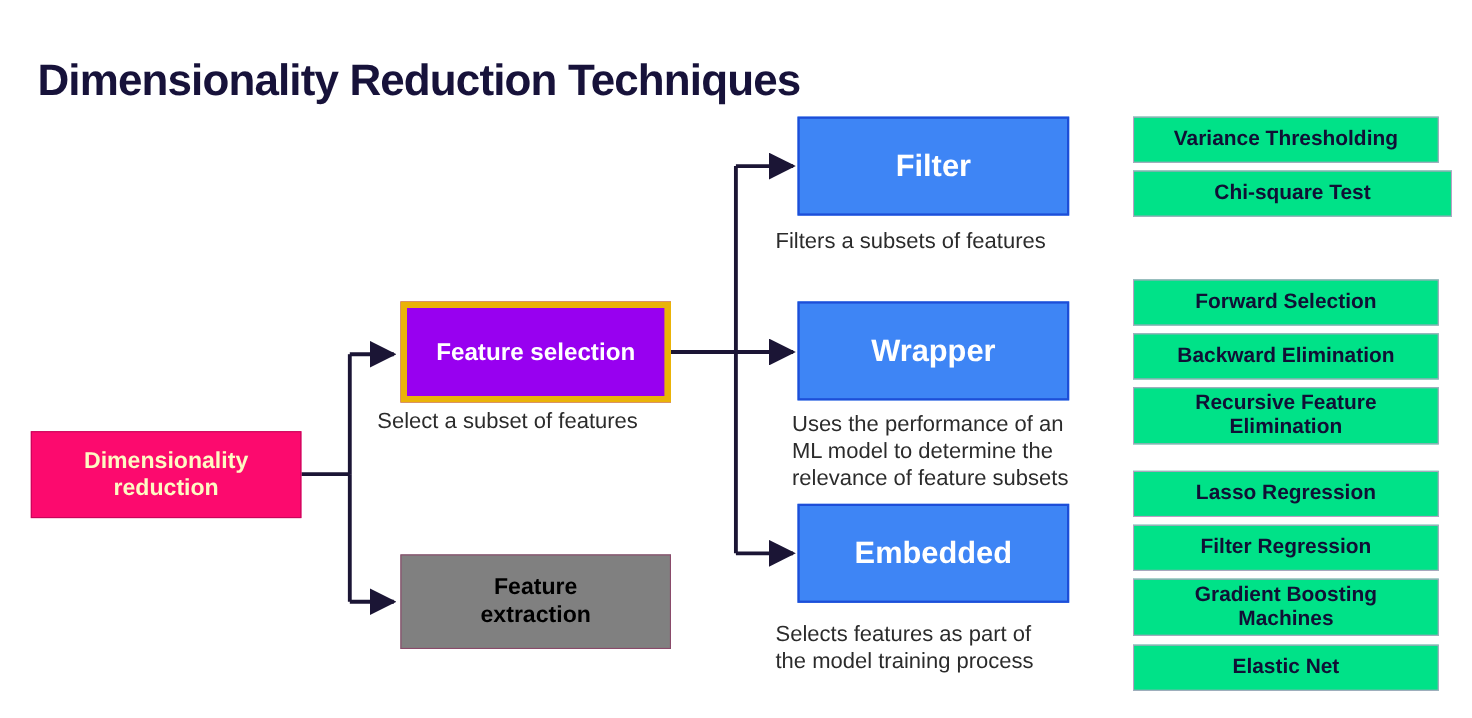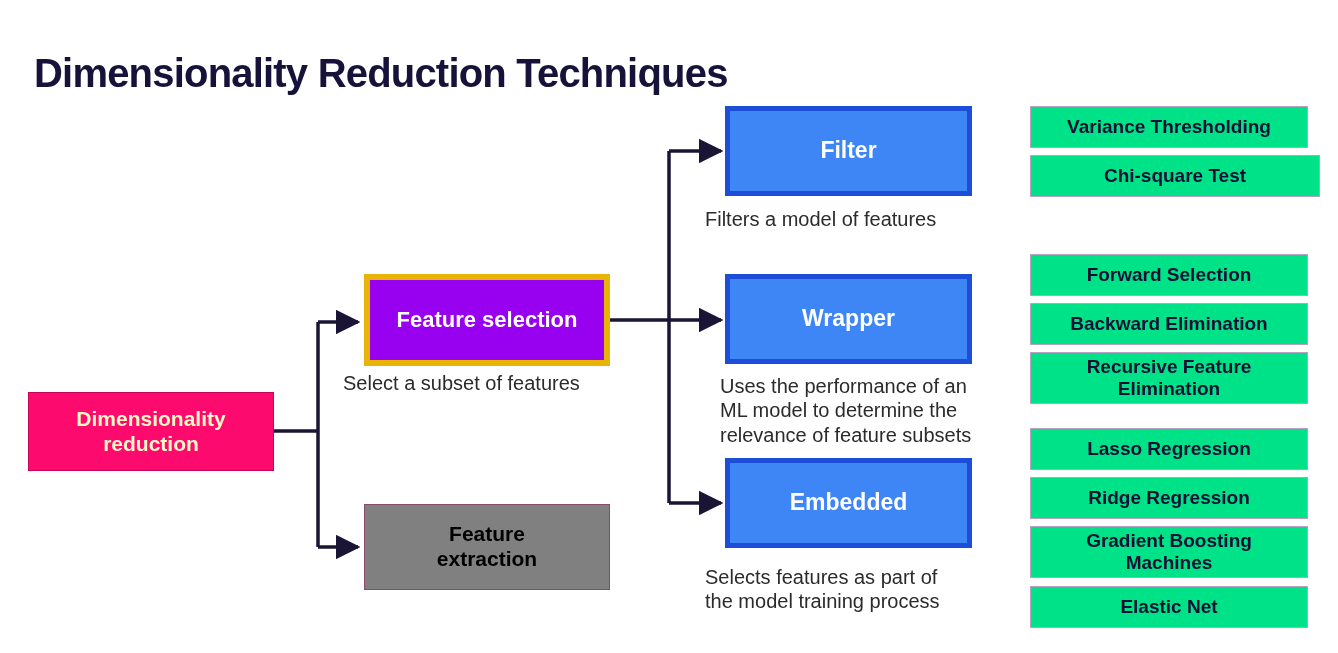--- a/index.html
+++ b/index.html
@@ -55,22 +55,22 @@
   }
   .node-extraction {
     background: #808080;
     color: #000000;
     font-size: 21px;
     border: 1px solid #8a4a6a;
   }
   .node-method {
     background: #3e85f5;
     color: #ffffff;
-    font-size: 23px;
-    border: 5px solid #1d4ed8;
+    font-size: 28px;
+    border: 2px solid #1d4ed8;
   }
 
   
   .caption {
     position: absolute;
     font-size: 20px;
     font-weight: 400;
     color: #2b2b2b;
     line-height: 1.22;
     white-space: pre-line;
@@ -139,21 +139,21 @@
 
   <div class="node node-selection" style="left: 364px; top: 274px; width: 246px; height: 92px; white-space: pre-line;">Feature selection</div>
 
   <div class="caption" style="left: 343px; top: 371px; width: 300px; white-space: pre-line;">Select a subset of features</div>
 
   <div class="node node-extraction" style="left: 364px; top: 504px; width: 246px; height: 86px; white-space: pre-line;">Feature
 extraction</div>
 
   <div class="node node-method" style="left: 725px; top: 106px; width: 247px; height: 90px; white-space: pre-line;">Filter</div>
 
-  <div class="caption" style="left: 705px; top: 207px; width: 320px; white-space: pre-line;">Filters a model of features</div>
+  <div class="caption" style="left: 705px; top: 207px; width: 320px; white-space: pre-line;">Filters a subsets of features</div>
 
   <div class="node node-method" style="left: 725px; top: 274px; width: 247px; height: 90px; white-space: pre-line;">Wrapper</div>
 
   <div class="caption" style="left: 720px; top: 374px; width: 320px; white-space: pre-line;">Uses the performance of an
 ML model to determine the
 relevance of feature subsets</div>
 
   <div class="node node-method" style="left: 725px; top: 458px; width: 247px; height: 90px; white-space: pre-line;">Embedded</div>
 
   <div class="caption" style="left: 705px; top: 565px; width: 320px; white-space: pre-line;">Selects features as part of
@@ -165,20 +165,20 @@
 
   <div class="chip" style="left: 1030px; top: 254px; width: 278px; height: 42px; white-space: pre-line;">Forward Selection</div>
 
   <div class="chip" style="left: 1030px; top: 303px; width: 278px; height: 42px; white-space: pre-line;">Backward Elimination</div>
 
   <div class="chip" style="left: 1030px; top: 352px; width: 278px; height: 52px; white-space: pre-line;">Recursive Feature
 Elimination</div>
 
   <div class="chip" style="left: 1030px; top: 428px; width: 278px; height: 42px; white-space: pre-line;">Lasso Regression</div>
 
-  <div class="chip" style="left: 1030px; top: 477px; width: 278px; height: 42px; white-space: pre-line;">Ridge Regression</div>
+  <div class="chip" style="left: 1030px; top: 477px; width: 278px; height: 42px; white-space: pre-line;">Filter Regression</div>
 
   <div class="chip" style="left: 1030px; top: 586px; width: 278px; height: 42px; white-space: pre-line;">Elastic Net</div>
 
   <div class="chip" style="left: 1030px; top: 526px; width: 278px; height: 52px; white-space: pre-line;">Gradient Boosting
 Machines</div>
 
 </div>
 
 </body></html>

